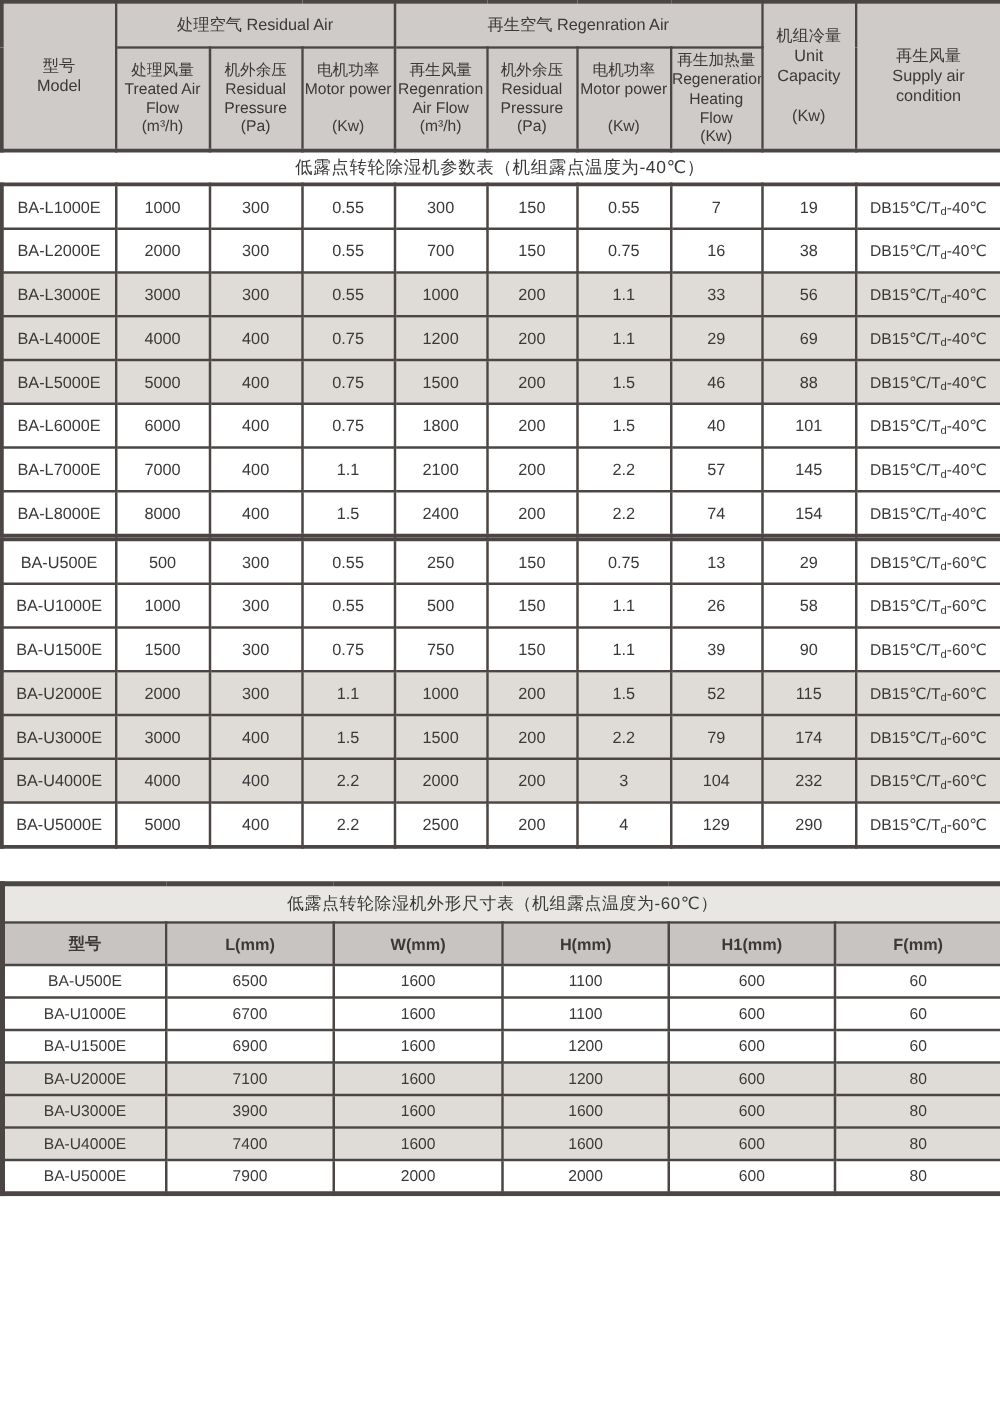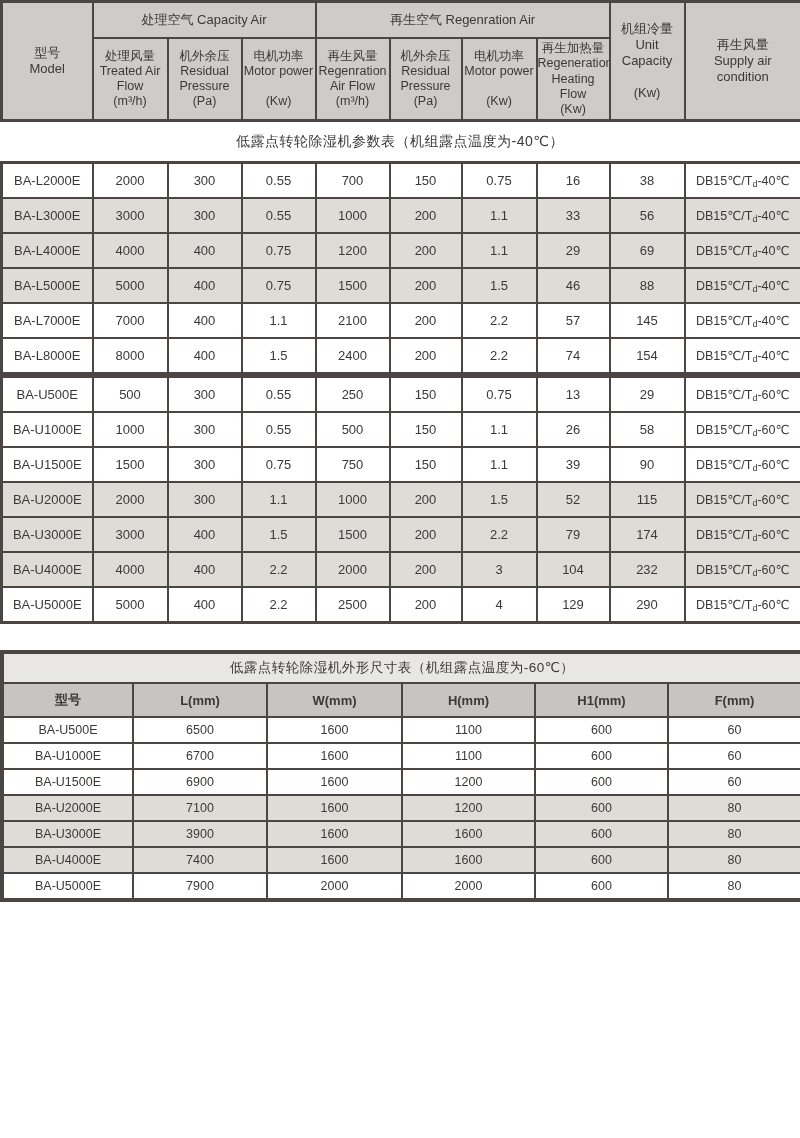--- a/index.html
+++ b/index.html
@@ -22,21 +22,21 @@
     background:var(--hdr-bg);
     border:2px solid var(--bc);
     text-align:center;vertical-align:middle;
     font-size:12.5px;line-height:1.22;padding:2px 0;
   }
   .head-table tr.group-row td{height:30px;font-size:13px;}
   .head-table tr.sub-row td{height:64px;}
 
   
   .section-title{
-    height:39px;display:flex;align-items:center;justify-content:center;
+    height:24px;display:flex;align-items:center;justify-content:center;
     font-size:14px;letter-spacing:.5px;
   }
 
   
   .data-table{border:3px solid var(--bc);}
   .data-table td{
     border:2px solid var(--bc);
     height:31px;text-align:center;vertical-align:middle;
     font-size:13px;background:#fff;
   }
@@ -79,21 +79,21 @@
         <col style="width:75px">
       <col style="width:117px">
     </colgroup>
     <tbody>
       <tr class="group-row">
         <td rowspan="2">
             <div>型号</div>
             <div>Model</div>
           </td>
         <td colspan="3">
-            <div>处理空气 Capacity Air</div>
+            <div>处理空气 Residual Air</div>
           </td>
         <td colspan="4">
             <div>再生空气  Regenration Air</div>
           </td>
         <td rowspan="2">
             <div>机组冷量</div>
             <div>Unit</div>
             <div>Capacity</div>
             <div>&nbsp;</div>
             <div>(Kw)</div>
@@ -160,20 +160,32 @@
       <col style="width:74px">
         <col style="width:74px">
         <col style="width:72px">
       <col style="width:75px">
         <col style="width:73px">
         <col style="width:75px">
       <col style="width:117px">
     </colgroup>
     <tbody>
         <tr>
+          <td>BA-L1000E</td>
+          <td>1000</td>
+          <td>300</td>
+          <td>0.55</td>
+          <td>300</td>
+          <td>150</td>
+          <td>0.55</td>
+          <td>7</td>
+          <td>19</td>
+          <td class="supply"><span>DB15℃/T</span><span class="subscript">d</span><span>-40℃</span></td>
+        </tr>
+        <tr>
           <td>BA-L2000E</td>
           <td>2000</td>
           <td>300</td>
           <td>0.55</td>
           <td>700</td>
           <td>150</td>
           <td>0.75</td>
           <td>16</td>
           <td>38</td>
           <td class="supply"><span>DB15℃/T</span><span class="subscript">d</span><span>-40℃</span></td>
@@ -205,20 +217,32 @@
         <tr class="shaded">
           <td>BA-L5000E</td>
           <td>5000</td>
           <td>400</td>
           <td>0.75</td>
           <td>1500</td>
           <td>200</td>
           <td>1.5</td>
           <td>46</td>
           <td>88</td>
+          <td class="supply"><span>DB15℃/T</span><span class="subscript">d</span><span>-40℃</span></td>
+        </tr>
+        <tr>
+          <td>BA-L6000E</td>
+          <td>6000</td>
+          <td>400</td>
+          <td>0.75</td>
+          <td>1800</td>
+          <td>200</td>
+          <td>1.5</td>
+          <td>40</td>
+          <td>101</td>
           <td class="supply"><span>DB15℃/T</span><span class="subscript">d</span><span>-40℃</span></td>
         </tr>
         <tr>
           <td>BA-L7000E</td>
           <td>7000</td>
           <td>400</td>
           <td>1.1</td>
           <td>2100</td>
           <td>200</td>
           <td>2.2</td>

